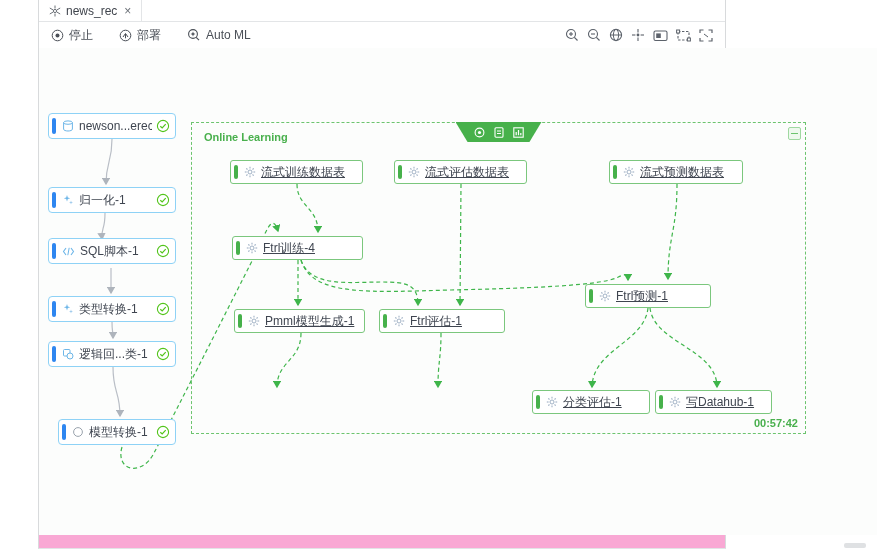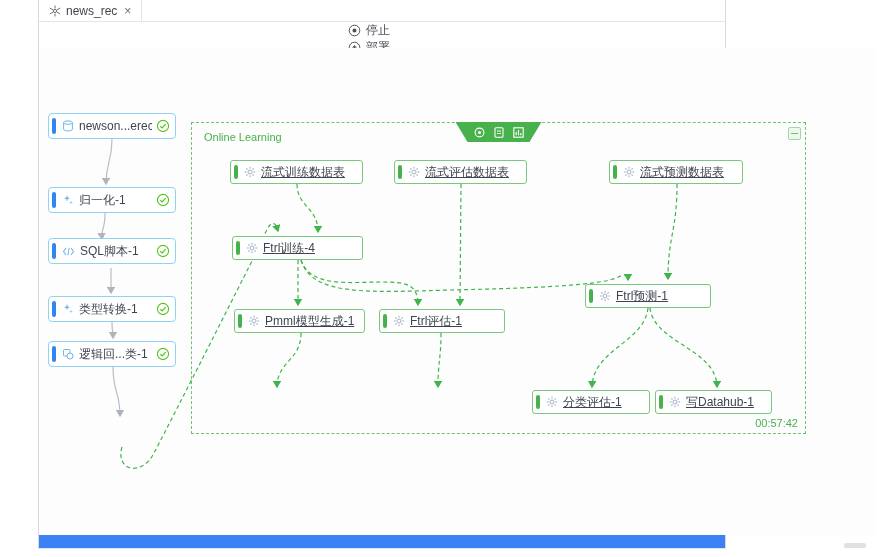--- a/index.html
+++ b/index.html
@@ -1,33 +1,33 @@
 <!DOCTYPE html>
 <html><head>
 <meta charset="utf-8">
 <style>
   html,body{margin:0;padding:0;background:#fff;}
   body{width:888px;height:557px;position:relative;font-family:"Liberation Sans","DejaVu Sans",sans-serif;overflow:hidden;}
-  .window{position:absolute;left:38px;top:0;width:688px;height:549px;background:#3b82f6;
+  .window{position:absolute;left:38px;top:0;width:688px;height:549px;background:#f9a8d4;
           border-left:1px solid #d8dadc;border-right:1px solid #d8dadc;border-bottom:1px solid #e2e4e6;box-sizing:border-box;}
   
   .tabbar{height:21px;border-bottom:1px solid #e3e5e7;display:flex;align-items:stretch;background:#fff;}
   .tab{display:flex;align-items:center;gap:5px;padding:0 10px;border-right:1px solid #e3e5e7;font-size:12px;color:#40454d;background:#fff;}
   .tab .close{color:#6b7077;font-size:12px;line-height:1;cursor:pointer;margin-left:2px;}
   
-  .toolbar{height:26px;border-bottom:1px solid #e3e5e7;display:flex;align-items:center;padding:0 12px;font-size:12px;color:#4a4f57;background:#fff;flex-direction:column;}
+  .toolbar{height:26px;border-bottom:1px solid #e3e5e7;display:flex;align-items:center;padding:0 12px;font-size:12px;color:#4a4f57;background:#fff;}
   .tbtn{display:flex;align-items:center;gap:5px;margin-right:26px;cursor:pointer;}
   .grow{flex:1;}
   .ctrls{display:flex;align-items:center;gap:8px;}
   .ctrls svg{cursor:pointer;display:block;}
   
   .canvas{position:absolute;left:0;top:48px;width:838px;height:487px;background:#fcfdfc;overflow:hidden;}
   .edges{position:absolute;left:0;top:0;pointer-events:none;}
   
-  .group{position:absolute;left:152px;top:74px;width:615px;height:312px;border:1px dashed #6cc46e;box-sizing:border-box;}
+  .group{position:absolute;left:152px;top:74px;width:615px;height:312px;border:1px dashed #6cc46e;box-sizing:border-box;font-weight:bold;}
   .group-label{position:absolute;left:12px;top:8px;font-size:11px;color:#49b04d;}
   .group-badge{position:absolute;left:50%;top:-1px;transform:translateX(-50%);width:86px;height:20px;background:#47b14b;
                clip-path:polygon(0 0,100% 0,86% 100%,14% 100%);display:flex;align-items:center;justify-content:center;gap:9px;}
   .group-collapse{position:absolute;right:4px;top:4px;width:13px;height:13px;border:1px solid #9fd8a0;border-radius:2px;background:#eef9ee;
                   display:flex;align-items:center;justify-content:center;box-sizing:border-box;cursor:pointer;}
   .group-collapse i{display:block;width:7px;height:1px;background:#6cc46e;}
   .group-timer{position:absolute;right:7px;bottom:4px;font-size:11px;color:#49b04d;text-align:center;}
   
   .bnode,.gnode{position:absolute;background:#fff;display:flex;align-items:center;box-sizing:border-box;cursor:pointer;}
   .bnode{height:26px;border:1px solid #8ed2f6;border-radius:4px;font-size:12px;color:#3f4550;padding-right:5px;}
@@ -253,20 +253,31 @@
         <rect x="1.5" y="1.5" width="6.5" height="6.5" rx="1" fill="none" stroke="#6db6e8" stroke-width="1"></rect>
         <circle cx="8" cy="8" r="3" fill="#fcfdfc" stroke="#6db6e8" stroke-width="1"></circle>
       </svg>
       <span class="nl">逻辑回...类-1</span>
       <svg class="chk" width="14" height="14" viewBox="0 0 14 14">
         <circle cx="7" cy="7" r="5.6" fill="none" stroke="#52c41a" stroke-width="1.1"></circle>
         <path d="M4.3 7.2 L6.2 9 L9.7 5.2" fill="none" stroke="#52c41a" stroke-width="1.2"></path>
       </svg>
     </div>
 
+    <div class="bnode" style="left:19px;top:371px;width:118px">
+      <i class="bar"></i>
+      <svg class="ni" width="12" height="12" viewBox="0 0 12 12">
+        <circle cx="6" cy="6" r="4.4" fill="none" stroke="#9aa3ad" stroke-width="1"></circle>
+      </svg>
+      <span class="nl">模型转换-1</span>
+      <svg class="chk" width="14" height="14" viewBox="0 0 14 14">
+        <circle cx="7" cy="7" r="5.6" fill="none" stroke="#52c41a" stroke-width="1.1"></circle>
+        <path d="M4.3 7.2 L6.2 9 L9.7 5.2" fill="none" stroke="#52c41a" stroke-width="1.2"></path>
+      </svg>
+    </div>
 
     <div class="gnode" style="left:191px;top:112px;width:133px">
       <i class="bar"></i>
       <svg class="ni" width="12" height="12" viewBox="0 0 12 12">
         <circle cx="6" cy="6" r="2" fill="none" stroke="#9fb0c4" stroke-width="1"></circle>
         <g stroke="#9fb0c4" stroke-width="1.1">
           <line x1="6" y1="0.8" x2="6" y2="2.6"></line>
             <line x1="6" y1="9.4" x2="6" y2="11.2"></line>
           <line x1="0.8" y1="6" x2="2.6" y2="6"></line>
             <line x1="9.4" y1="6" x2="11.2" y2="6"></line>

